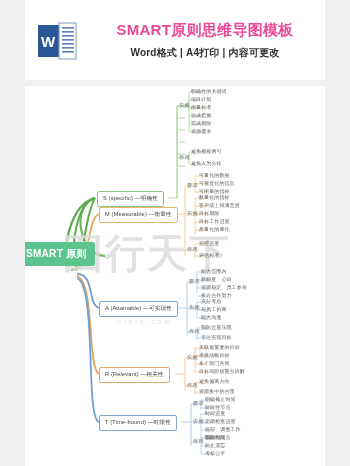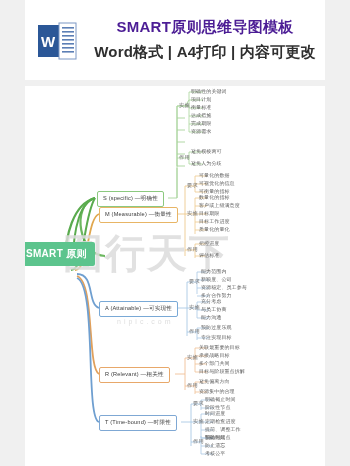--- a/index.html
+++ b/index.html
@@ -16,25 +16,25 @@
     position:absolute;left:25px;top:0;width:300px;height:80px;
     background:#ffffff;
     display:flex;align-items:center;
   }
   .word-icon{
     position:absolute;left:12px;top:22px;width:40px;height:38px;
   }
   .hdr-text{position:absolute;left:60px;top:0;width:240px;height:80px;
     display:flex;flex-direction:column;align-items:center;justify-content:center;}
   .hdr-title{
-    color:#4c1d95;font-size:15px;font-weight:bold;letter-spacing:.3px;
+    color:#ec4899;font-size:15px;font-weight:bold;letter-spacing:.3px;
     white-space:nowrap;line-height:1.2;
   }
   .hdr-sub{
-    color:#2f2f2f;font-size:15px;font-weight:bold;margin-top:7px;
+    color:#2f2f2f;font-size:10px;font-weight:bold;margin-top:7px;
     white-space:nowrap;letter-spacing:.2px;
   }
 
   
   .canvas{
     position:absolute;left:25px;top:86px;width:300px;height:380px;
     background:#ffffff;overflow:hidden;
   }
   .mm{position:absolute;left:0;top:0;width:300px;height:380px;}
   .mm svg{position:absolute;left:0;top:0;}

